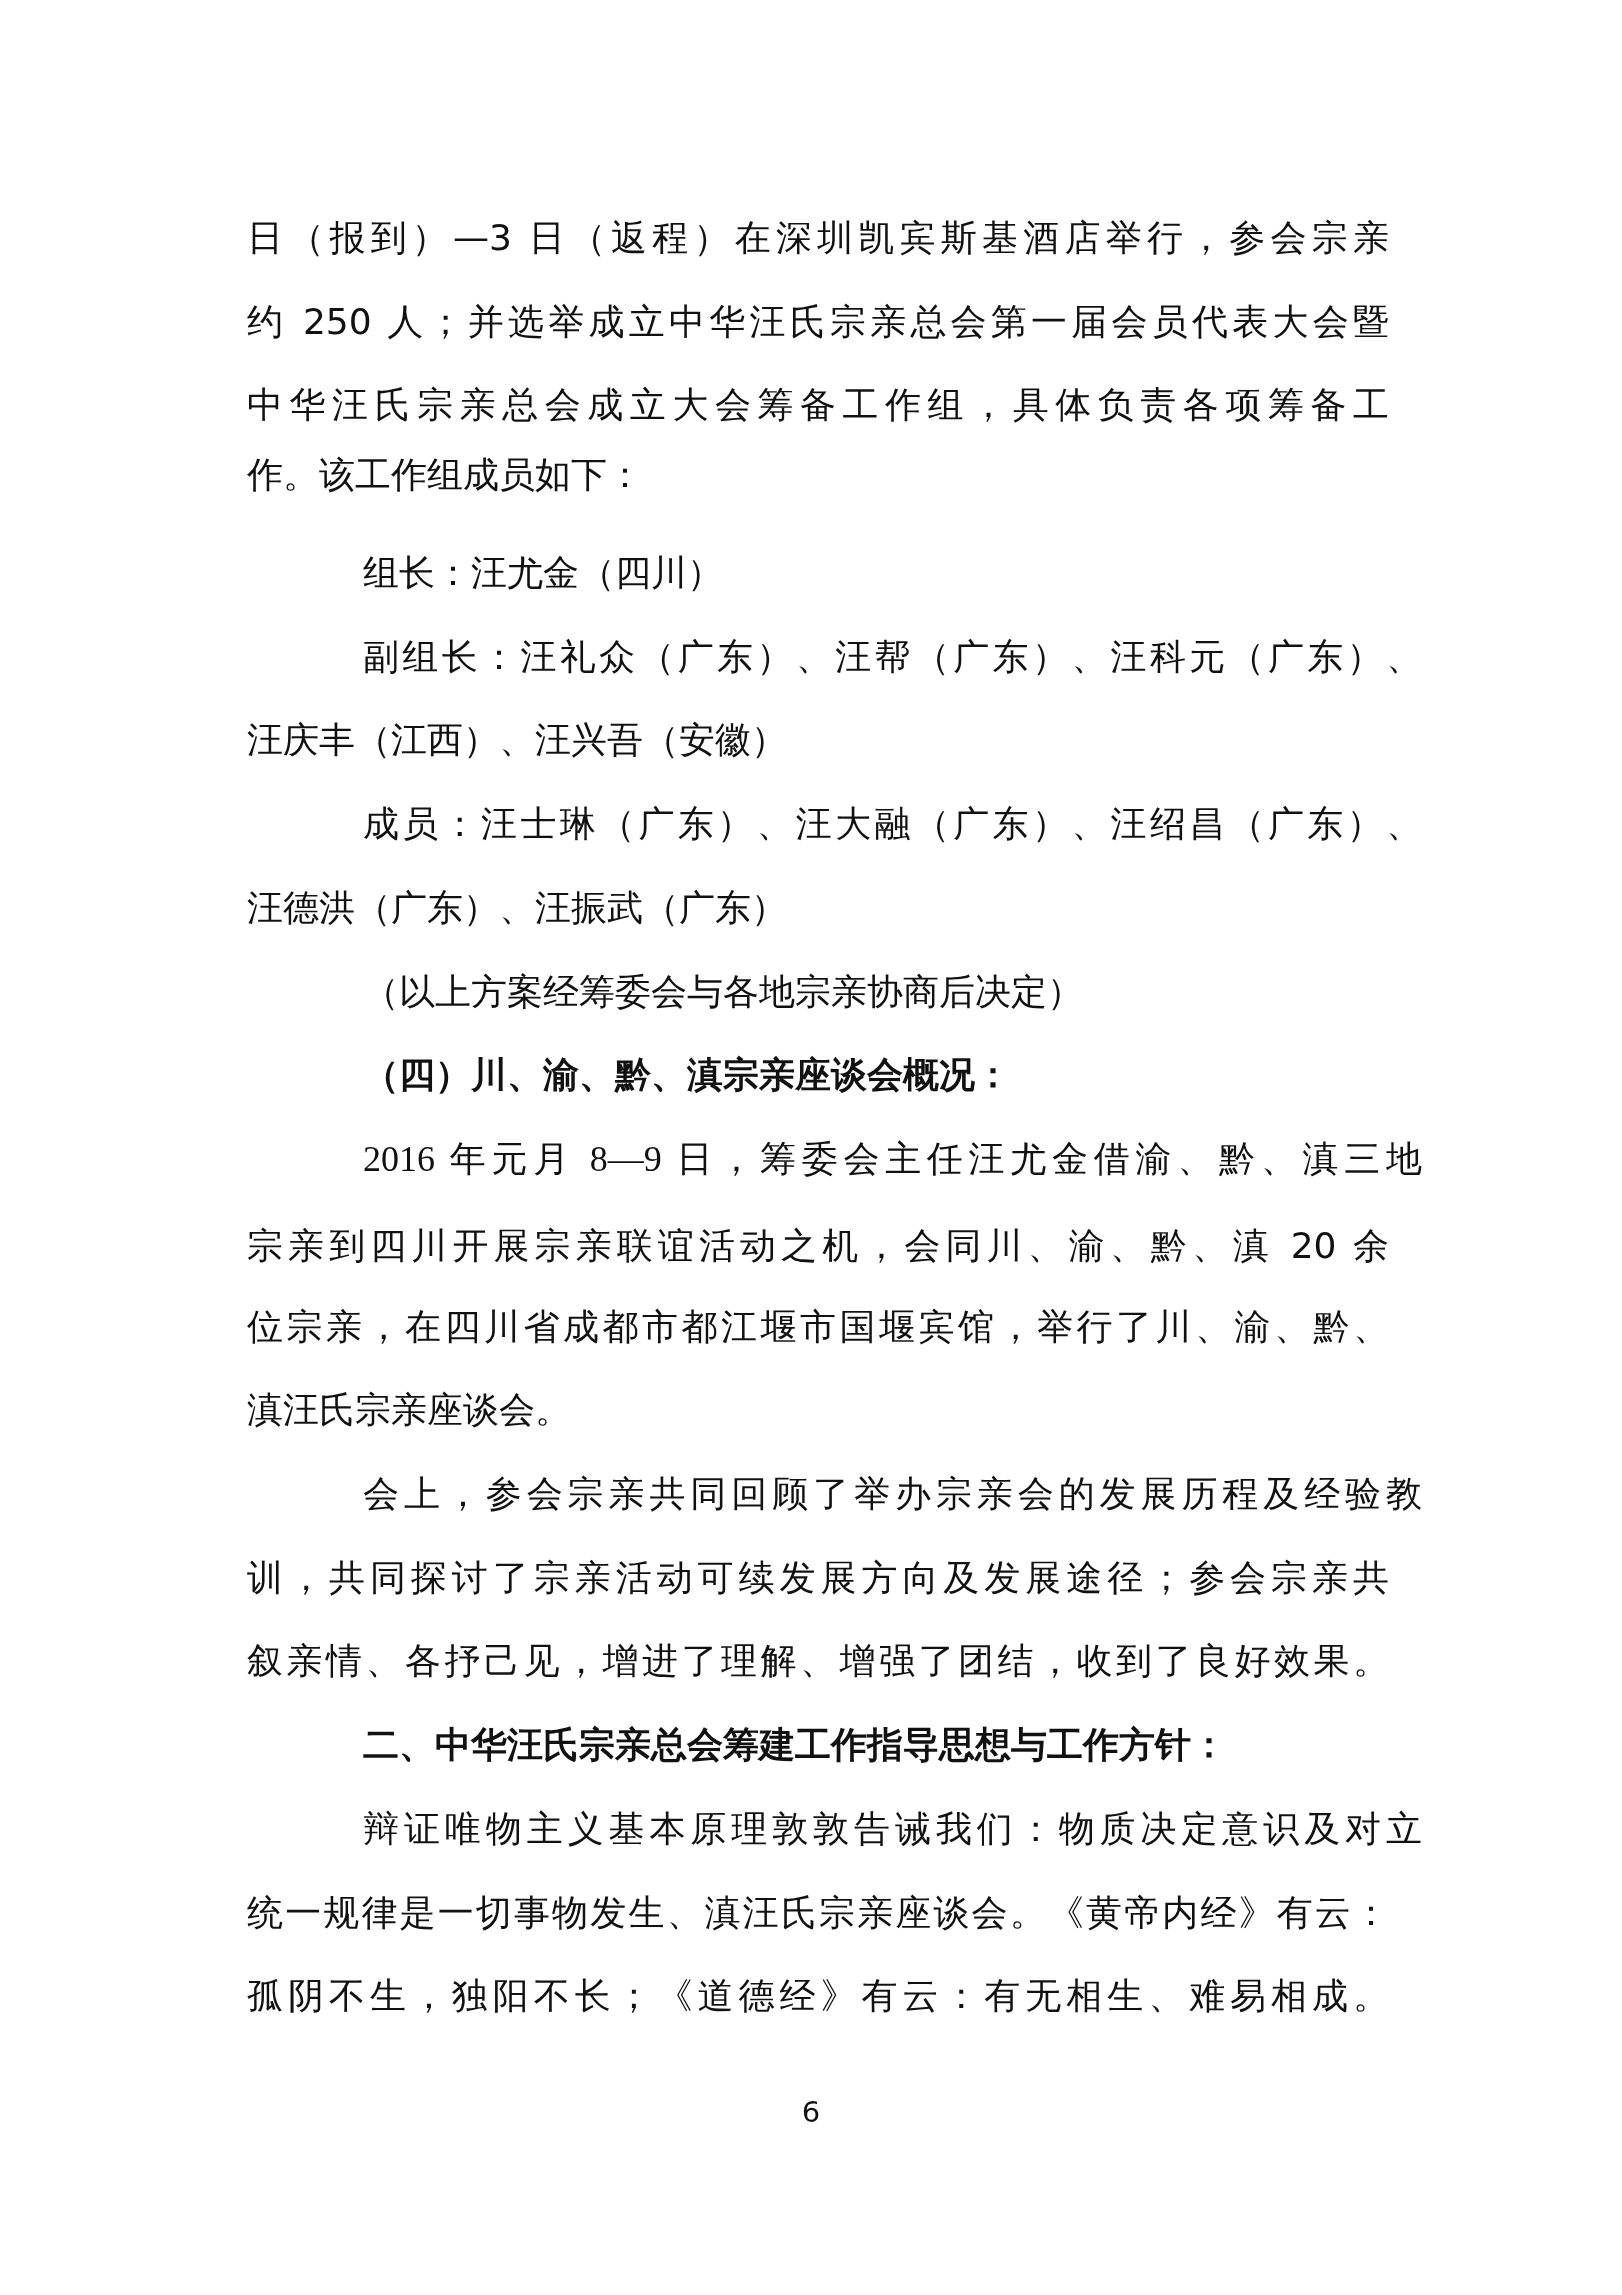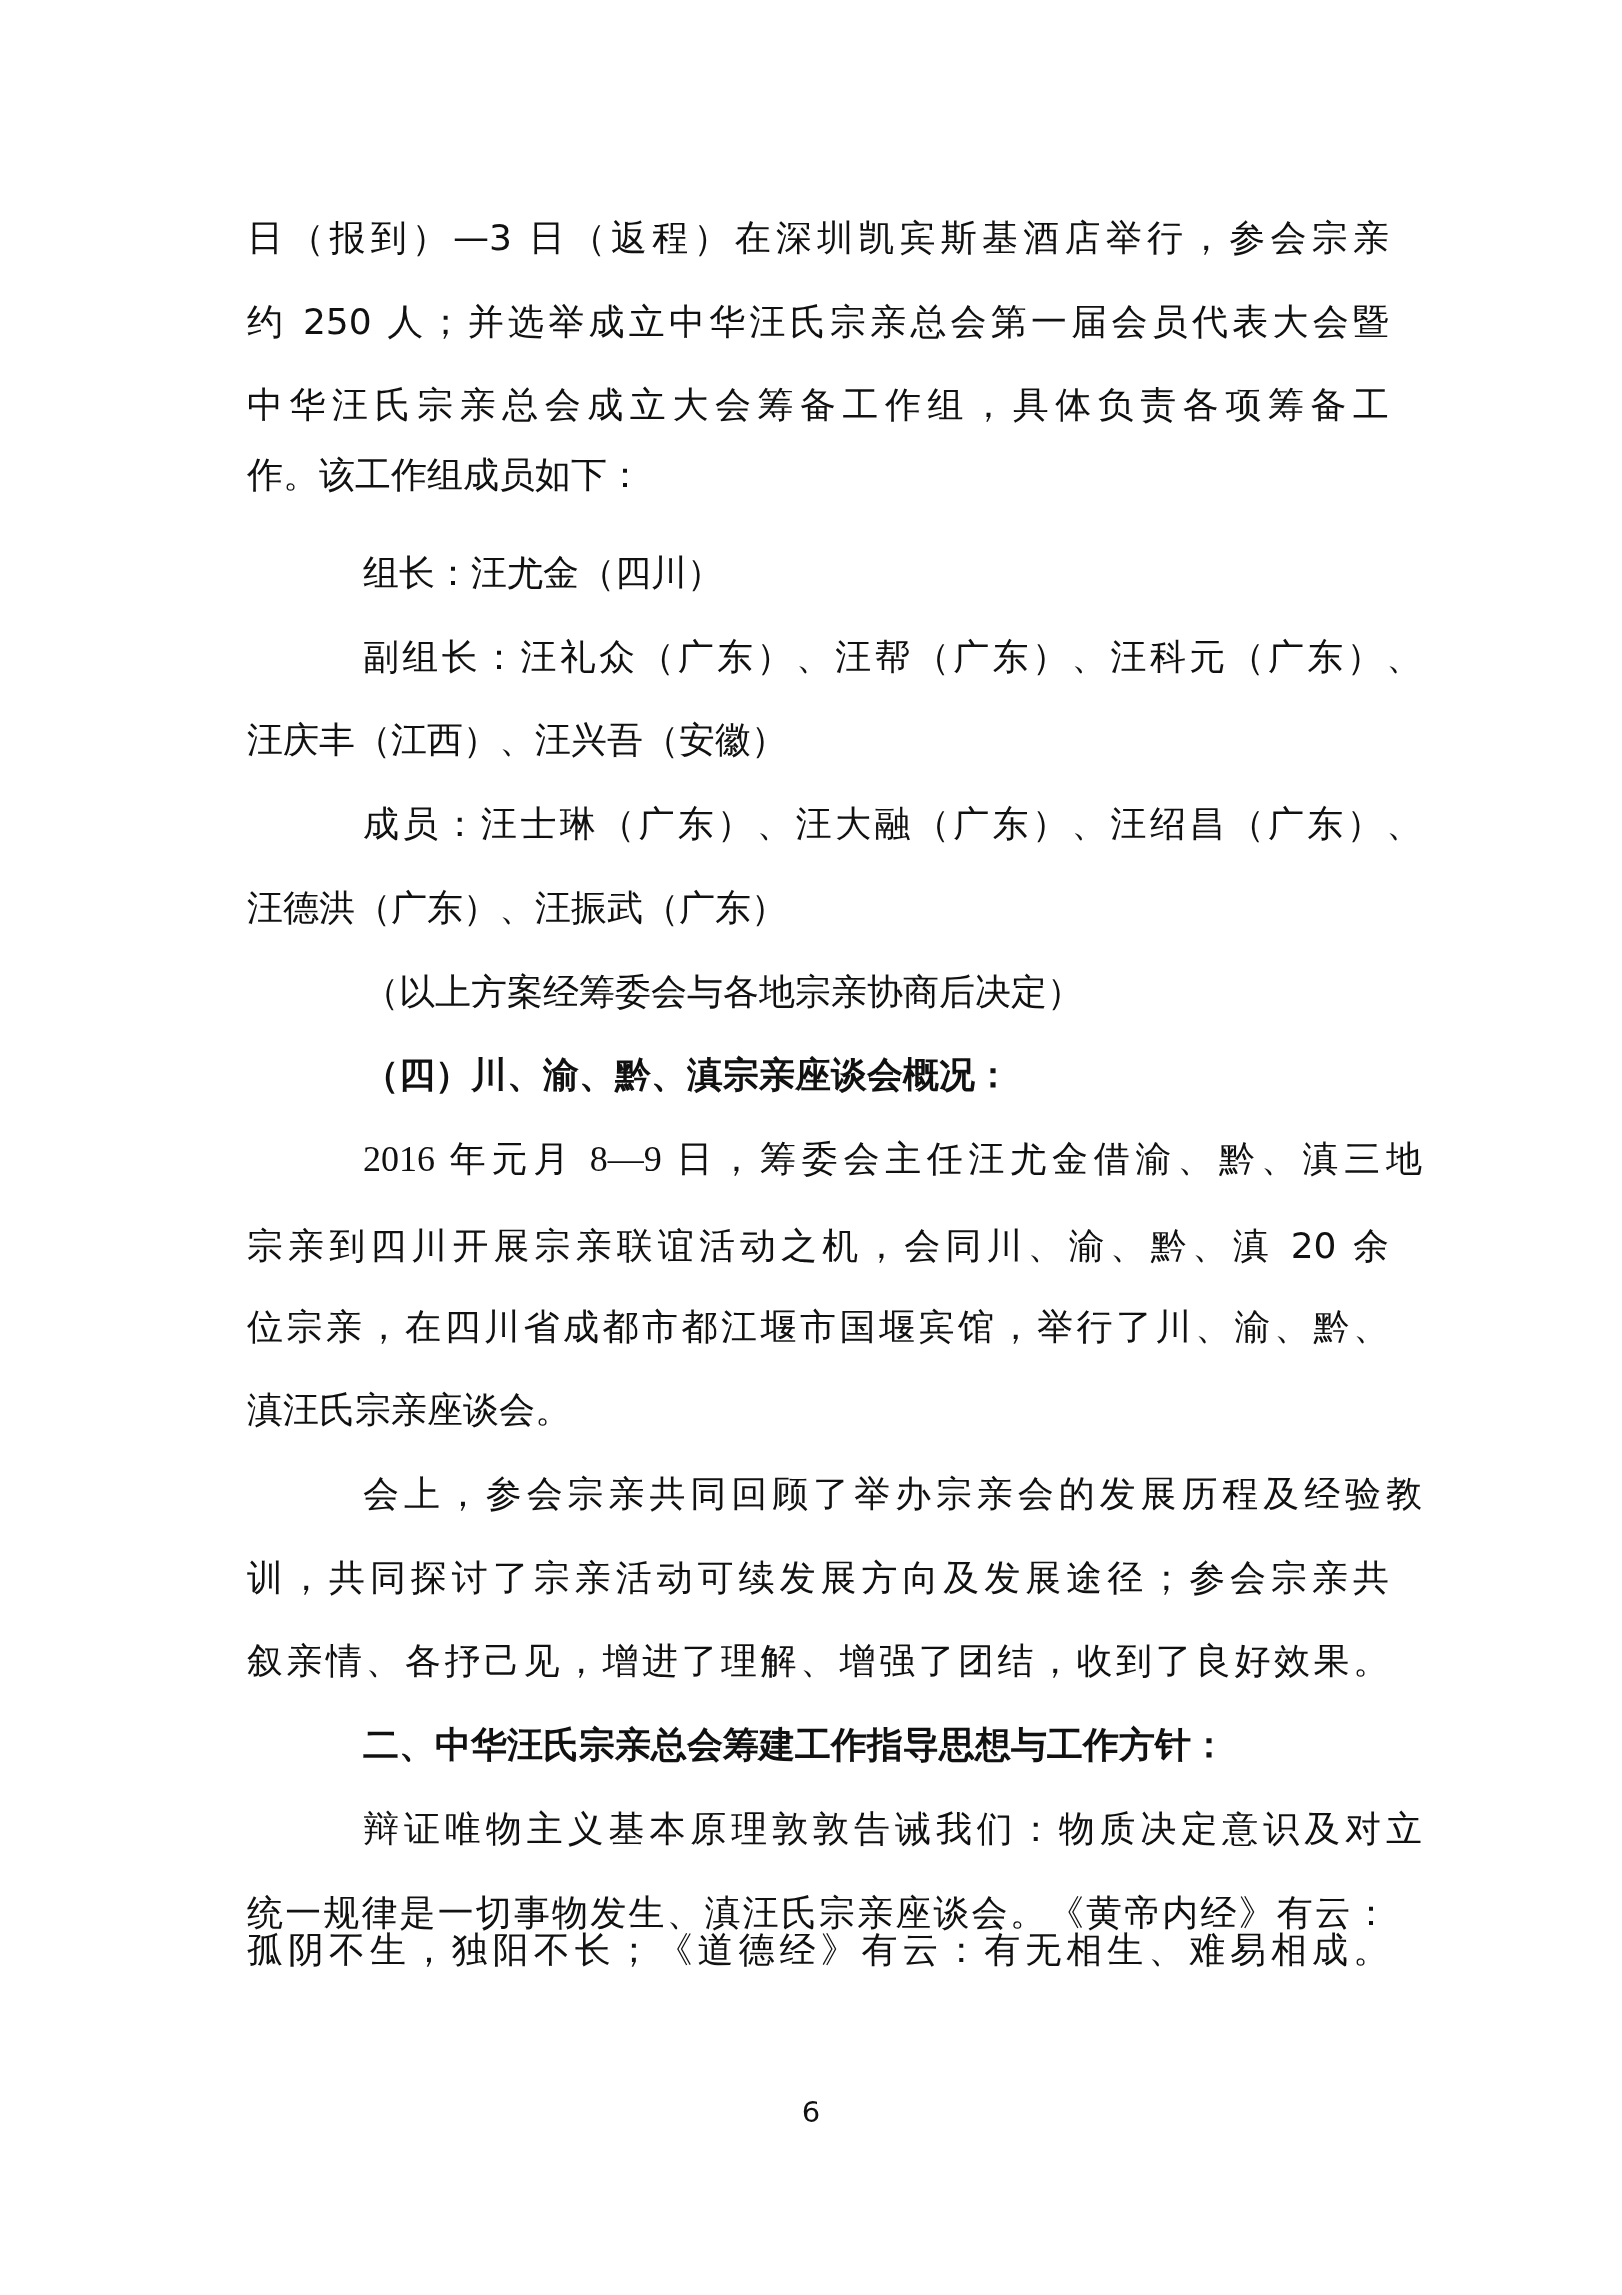--- a/index.html
+++ b/index.html
@@ -46,17 +46,17 @@
   <div class="line indent justify" style="top:921px">2016 年元月 8—9 日，筹委会主任汪尤金借渝、黔、滇三地</div>
   <div class="line justify" style="top:1008px">宗亲到四川开展宗亲联谊活动之机，会同川、渝、黔、滇 20 余</div>
   <div class="line justify" style="top:1089px">位宗亲，在四川省成都市都江堰市国堰宾馆，举行了川、渝、黔、</div>
   <div class="line" style="top:1172px">滇汪氏宗亲座谈会。</div>
   <div class="line indent justify" style="top:1256px">会上，参会宗亲共同回顾了举办宗亲会的发展历程及经验教</div>
   <div class="line justify" style="top:1340px">训，共同探讨了宗亲活动可续发展方向及发展途径；参会宗亲共</div>
   <div class="line justify" style="top:1423px">叙亲情、各抒己见，增进了理解、增强了团结，收到了良好效果。</div>
   <div class="line indent bold" style="top:1507px">二、中华汪氏宗亲总会筹建工作指导思想与工作方针：</div>
   <div class="line indent justify" style="top:1591px">辩证唯物主义基本原理敦敦告诫我们：物质决定意识及对立</div>
   <div class="line justify" style="top:1675px">统一规律是一切事物发生、滇汪氏宗亲座谈会。《黄帝内经》有云：</div>
-  <div class="line justify" style="top:1712px">孤阴不生，独阳不长；《道德经》有云：有无相生、难易相成。</div>
+  <div class="line justify" style="top:1758px">孤阴不生，独阳不长；《道德经》有云：有无相生、难易相成。</div>
 </div>
 
 <div class="pagenum">6</div>
 
 
 </body></html>

